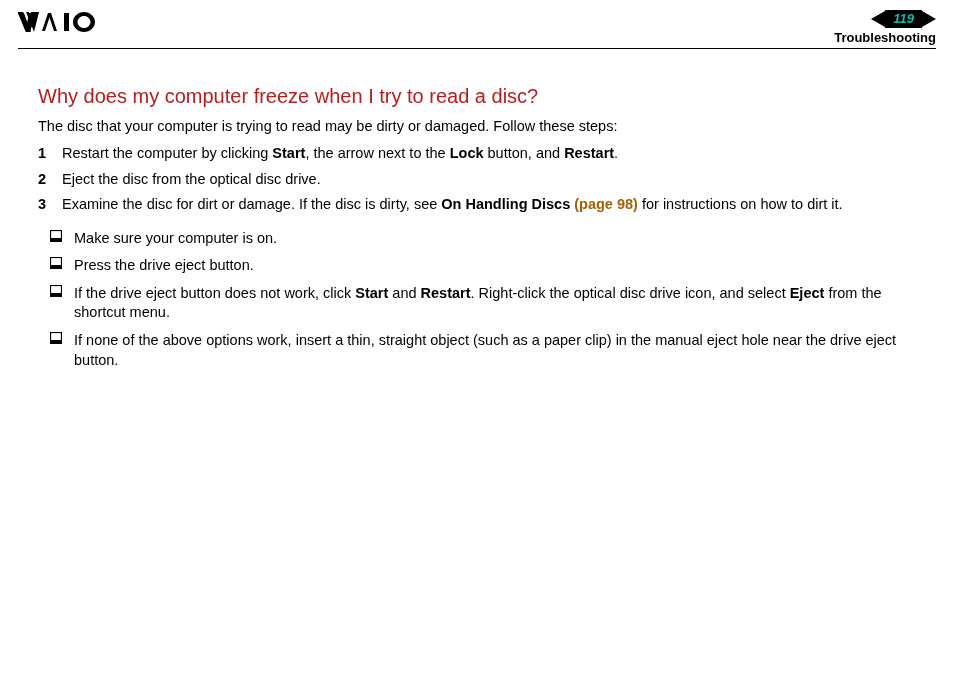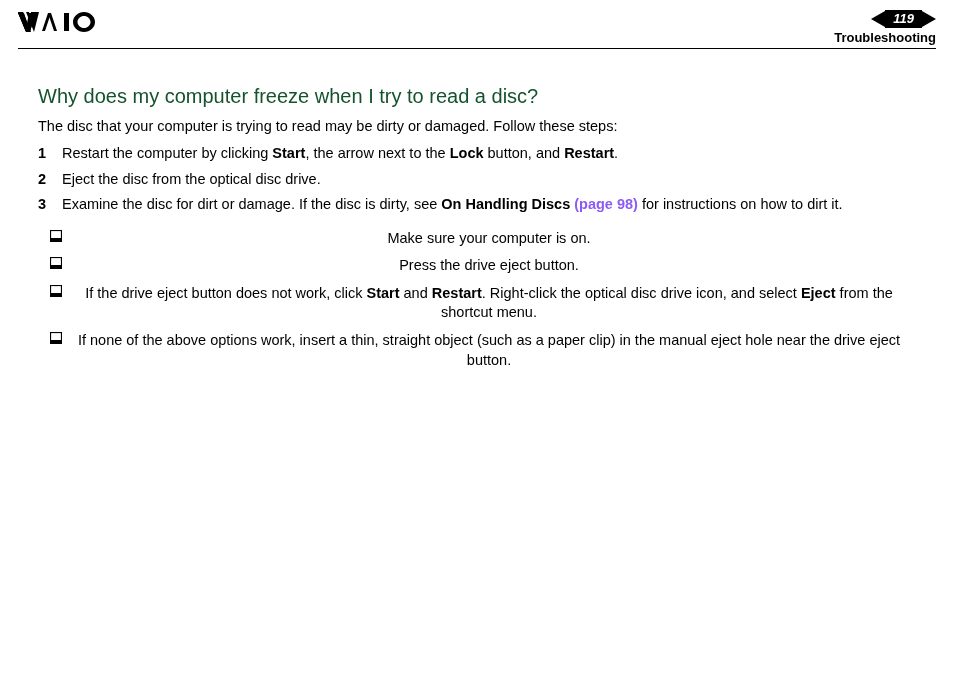--- a/index.html
+++ b/index.html
@@ -4,38 +4,38 @@
 <style>
   * { margin: 0; padding: 0; box-sizing: border-box; }
   html, body { width: 954px; height: 674px; font-family: Arial, Helvetica, sans-serif; background: #fff; color: #000; }
   .page { width: 954px; height: 674px; position: relative; }
   .header { display: flex; justify-content: space-between; align-items: flex-start; padding: 10px 18px 0 18px; height: 48px; border-bottom: 0; }
   .logo svg { display: block; }
   .hdr-right { text-align: right; }
   .pagenav { display: flex; align-items: center; justify-content: flex-end; gap: 0; }
   .tri-l, .tri-r { display: inline-block; }
   .tri-l svg, .tri-r svg { display: block; }
-  .page-badge { background: #000; color: #ffffff; font-weight: bold; font-style: italic; font-size: 13px; padding: 1px 8px 1px 8px; line-height: 16px; }
+  .page-badge { background: #000; color: #14b8a6; font-weight: bold; font-style: italic; font-size: 13px; padding: 1px 8px 1px 8px; line-height: 16px; }
   .section-label { font-weight: bold; font-size: 13px; margin-top: 2px; text-align: right; }
   .rule { border: none; border-top: 1px solid #000; margin: 0 18px; }
   .content { padding: 30px 38px 0 38px; }
   h1 { font-weight: normal; font-size: 26px; margin-bottom: 14px; }
-  h2 { color: #14532d; font-weight: normal; font-size: 20px; margin-bottom: 10px; margin-top: 6px; }
+  h2 { color: #b91c1c; font-weight: normal; font-size: 20px; margin-bottom: 10px; margin-top: 6px; }
   .intro { font-size: 14.5px; margin-bottom: 10px; }
   ol.steps { list-style: none; margin: 0 0 14px 0; }
   ol.steps li { display: flex; align-items: flex-start; font-size: 14.5px; line-height: 1.35; margin-bottom: 6px; }
   ol.steps li .num { font-weight: bold; width: 24px; flex: 0 0 24px; }
   ol.steps li .txt { flex: 1; }
-  ul.boxes { list-style: none; margin: 12px; text-align: center; }
+  ul.boxes { list-style: none; margin: 12px; }
   ul.boxes li { display: flex; align-items: flex-start; font-size: 14.5px; line-height: 1.35; margin-bottom: 8px; }
   ul.boxes li .box { flex: 0 0 24px; width: 24px; padding-top: 1px; }
   ul.boxes li .box svg { display: block; }
   ul.boxes li .txt { flex: 1; }
   b { font-weight: bold; }
-  .link { color: #8b5cf6; font-weight: bold; }
+  .link { color: #a16207; font-weight: bold; }
 </style>
 </head>
 <body>
 
 <div class="page">
 
   <div class="header">
     <div class="logo">
       <svg width="100" height="24" viewBox="0 0 100 24">
         <g fill="#000">

